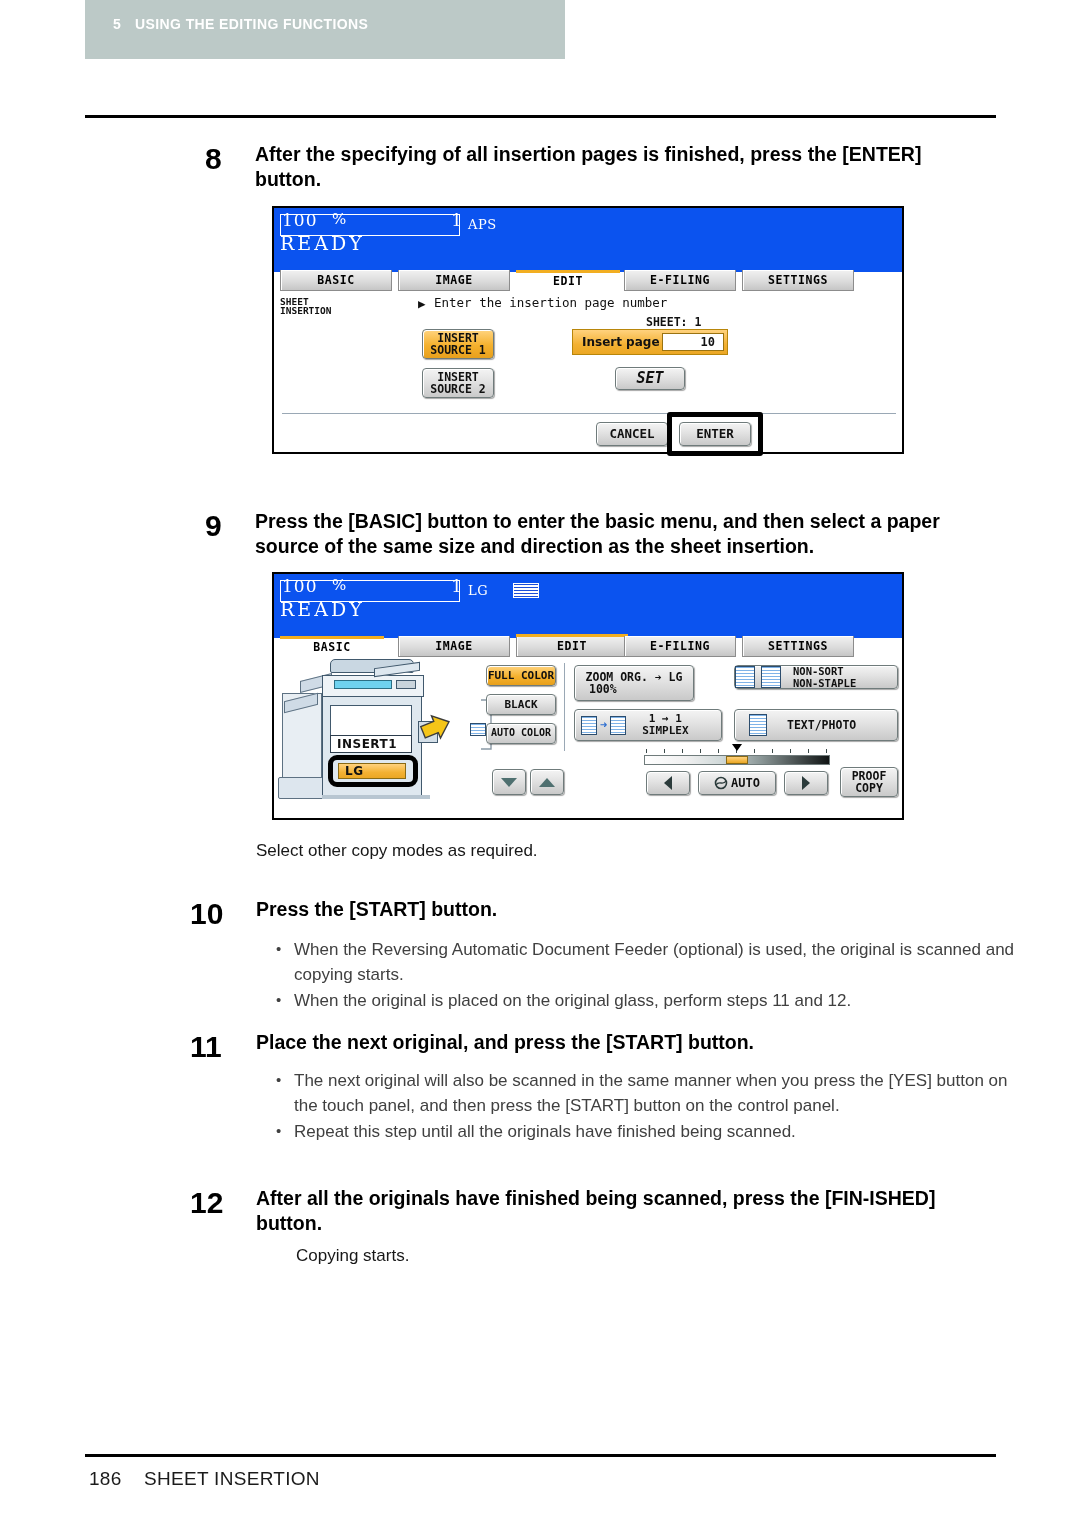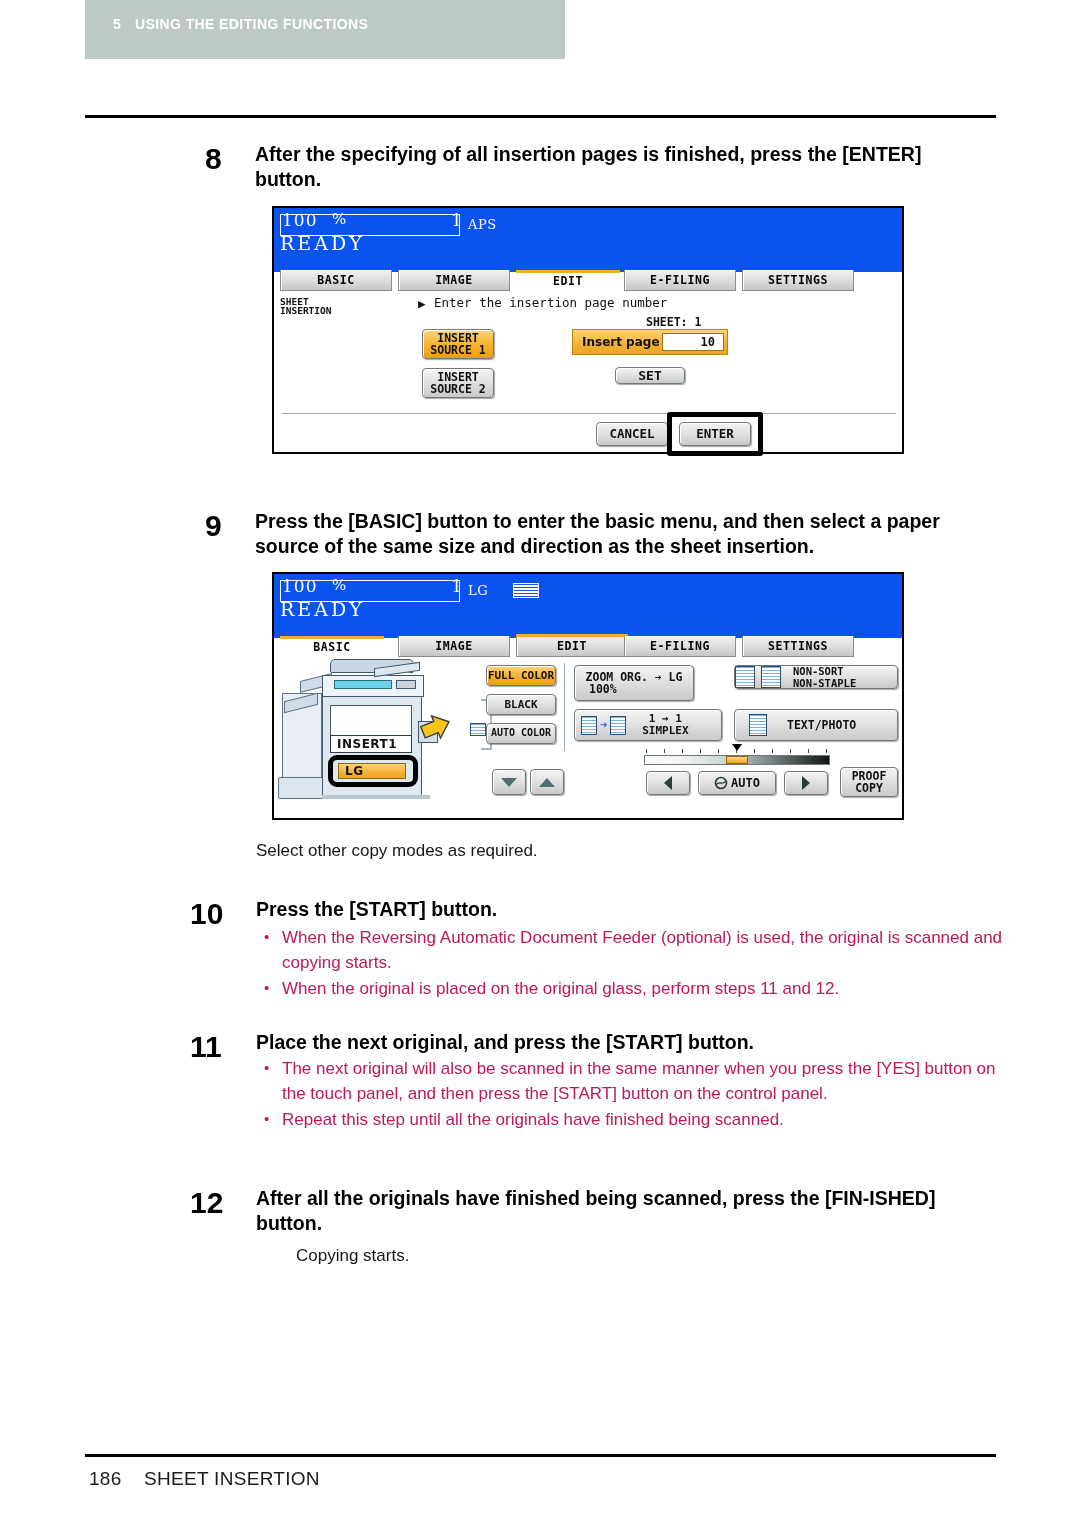--- a/index.html
+++ b/index.html
@@ -39,21 +39,21 @@
     position:absolute;left:0;top:0;font-weight:bold;color:#000;
     font-family:"Liberation Sans", sans-serif;
   }
   .step .head{
     position:absolute;font-weight:bold;color:#000;font-size:19.5px;line-height:25px;
   }
   .plain{
     position:absolute;font-size:17px;color:#171717;line-height:25px;
   }
   ul.bullets{
-    position:absolute;margin:0;padding:0;list-style:none;font-size:17px;color:#be185d;
+    position:absolute;margin:12px;padding:0;list-style:none;font-size:17px;color:#404040;
     line-height:25px;
   }
   ul.bullets li{position:relative;padding-left:26px;margin:0 0 1px 0;}
   ul.bullets li:before{
     content:"\2022";position:absolute;left:8px;top:-1px;font-size:15px;
   }
 
   
   .lcd{
     position:absolute;background:#ffffff;border:2px solid #000;box-sizing:border-box;
@@ -247,21 +247,21 @@
 SOURCE 1</div>
     <div class="btn" style="left:148px;top:75px;width:72px;height:30px;font-size:11.5px;">INSERT
 SOURCE 2</div>
 
     <div class="kv" style="left:298px;top:36px;width:156px;height:26px;">
       <span class="kvlabel">Insert page</span>
       <span class="kvcolon">:</span>
       <span class="kvfield">10</span>
     </div>
 
-    <div class="btn" style="left:341px;top:74px;width:70px;height:17px;font-size:13px;">SET</div>
+    <div class="btn" style="left:341px;top:74px;width:70px;height:23px;font-size:15px;font-style:italic;">SET</div>
 
     <div class="hr-lcd" style="left:8px;top:120px;width:614px;"></div>
 
     <div class="btn" style="left:322px;top:129px;width:72px;height:24px;font-size:12.5px;">CANCEL</div>
     <div class="btn" style="left:405px;top:129px;width:72px;height:24px;font-size:12.5px;">ENTER</div>
     <div class="focus-box sq" style="left:393px;top:119px;width:96px;height:44px;"></div>
   </div>
 </div>
 
 <div class="step" style="left:205px;top:507px;width:800px;">

